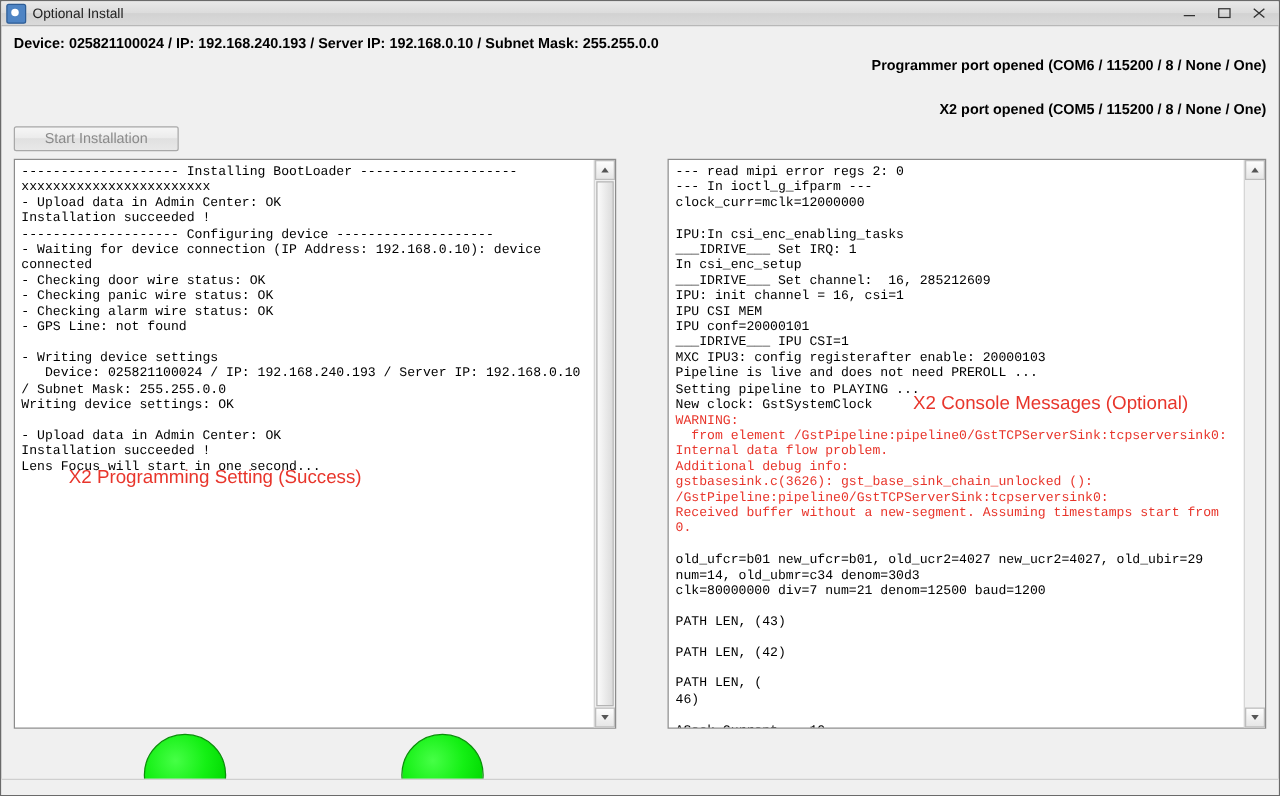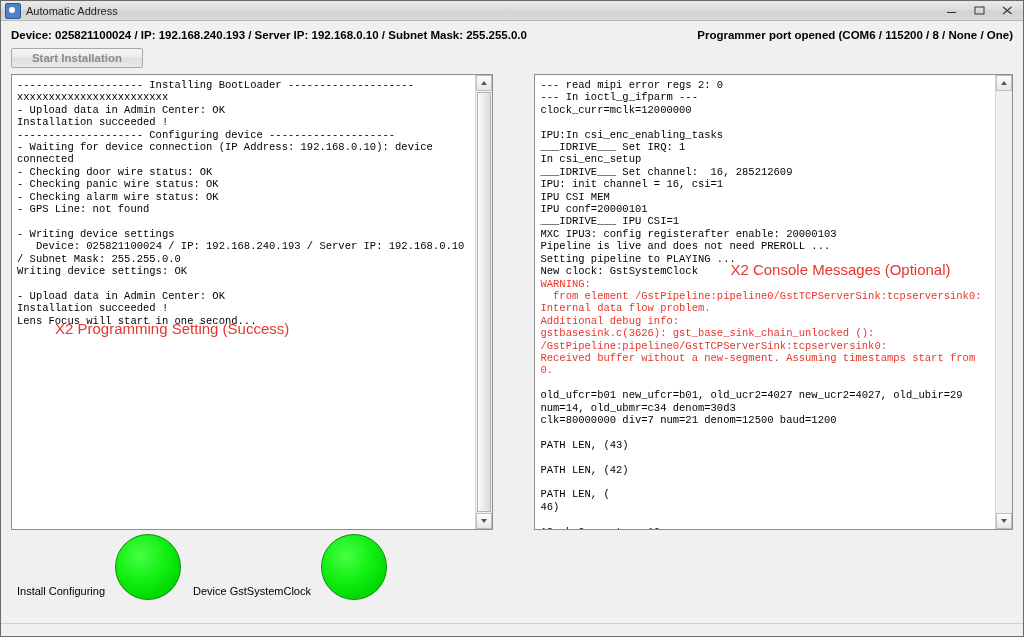--- a/index.html
+++ b/index.html
@@ -91,31 +91,32 @@
   }
   .port-lines {
     text-align: right;
   }
   .port-line {
     font-size: 11.5px;
     font-weight: bold;
     color: #000;
     white-space: nowrap;
     line-height: 17px;
+    margin-top: 18px;
   }
 
   
   .toolbar {
     padding: 4px 0 0 10px;
   }
   .start-btn {
     width: 132px;
     height: 20px;
     font-size: 11.5px;
-    font-weight: bold;
+    font-weight: normal;
     color: #8a8a8a;
     background: linear-gradient(to bottom, #f6f6f6 0%, #ececec 45%, #e0e0e0 50%, #e8e8e8 100%);
     border: 1px solid #a8a8a8;
     border-radius: 2px;
     box-sizing: border-box;
     display: flex;
     align-items: center;
     justify-content: center;
     padding: 0;
   }
@@ -251,21 +252,21 @@
     border-top: 1px solid #cfcfcf;
   }
 </style>
 </head>
 <body>
 
 <div class="app-window">
 
   <div class="titlebar">
     <div class="app-icon"></div>
-    <div class="title-text">Automatic Address</div>
+    <div class="title-text">Optional Install</div>
     <div class="win-btns">
       <div class="win-btn min">
         <svg width="11" height="9" viewBox="0 0 11 9">
           <rect x="1" y="6" width="9" height="1" fill="#333"></rect>
         </svg>
       </div>
       <div class="win-btn max">
         <svg width="11" height="9" viewBox="0 0 11 9">
           <rect x="1" y="1" width="9" height="7" fill="none" stroke="#333" stroke-width="1"></rect>
         </svg>
@@ -275,20 +276,21 @@
           <path d="M1 1 L9.5 8 M9.5 1 L1 8" stroke="#333" stroke-width="1.1" fill="none"></path>
         </svg>
       </div>
     </div>
   </div>
 
   <div class="header">
     <div class="device-line">Device: 025821100024 / IP: 192.168.240.193 / Server IP: 192.168.0.10 / Subnet Mask: 255.255.0.0</div>
     <div class="port-lines">
       <div class="port-line">Programmer port opened (COM6 / 115200 / 8 / None / One)</div>
+      <div class="port-line">X2 port opened (COM5 / 115200 / 8 / None / One)</div>
     </div>
   </div>
 
   <div class="toolbar">
     <button class="start-btn">Start Installation</button>
   </div>
 
   <div class="panels">
 
     <div class="panel left">

